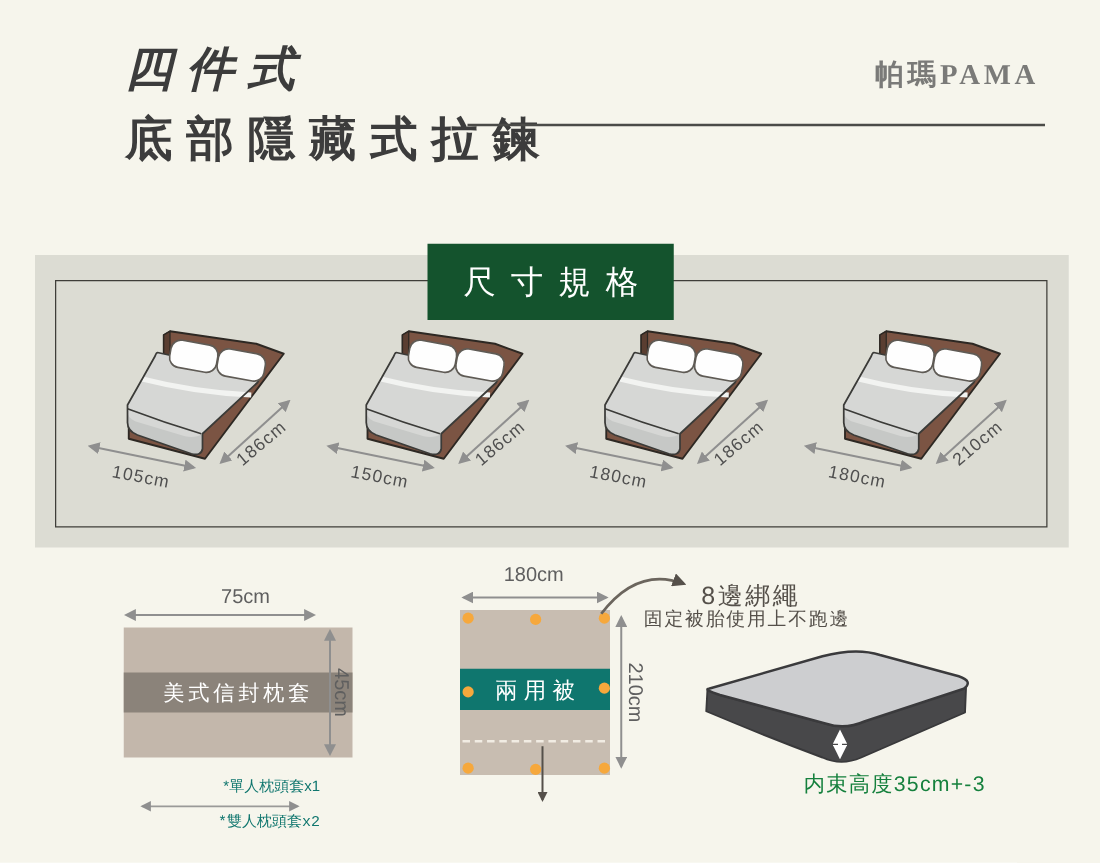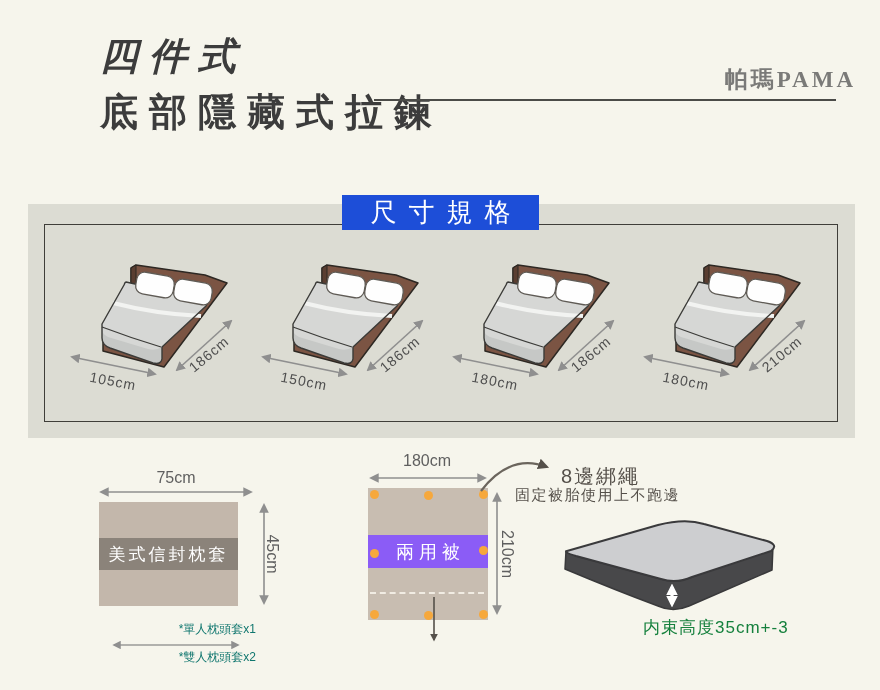--- a/index.html
+++ b/index.html
@@ -10,64 +10,64 @@
   }
   
   .title-line{
     position:absolute;left:100px;color:#3c3c3c;
     font-family:"Liberation Serif", serif;font-weight:bold;
     font-size:38px;letter-spacing:11px;line-height:1;
   }
   .title-1{top:37px;font-style:italic;}
   .title-2{top:93px;}
   .brand{
-    position:absolute;top:64px;left:700px;width:156px;text-align:right;
+    position:absolute;top:44px;left:700px;width:156px;
     font-family:"Liberation Serif", serif;font-weight:bold;
     font-size:23px;letter-spacing:3px;color:#7a7a78;
   }
   .header-rule{
     position:absolute;left:374px;top:99px;width:462px;height:2px;background:#4b4b48;
   }
   
   .spec-panel{
     position:absolute;left:28px;top:204px;width:827px;height:234px;
     background:#dcdcd3;
   }
   .spec-border{
     position:absolute;left:16px;top:20px;width:792px;height:196px;
     border:1.5px solid #3f3e39;
   }
   .spec-title-box{
-    position:absolute;left:342px;top:195px;width:197px;height:35px;
-    background:#1d4ed8;color:#ffffff;
+    position:absolute;left:342px;top:195px;width:197px;height:61px;
+    background:#14532d;color:#ffffff;
     display:flex;align-items:center;justify-content:center;
     font-size:26px;letter-spacing:12px;text-indent:12px;
   }
   .bed{position:absolute;top:250px;width:190px;height:150px;}
   .bed-1{left:56px;}  .bed-2{left:247px;}  .bed-3{left:438px;}  .bed-4{left:629px;}
   .dimtext{font-size:14px;fill:#4f4f4f;letter-spacing:1px;}
   
   .dim-label{position:absolute;color:#5f5f5f;font-size:16px;text-align:center;}
   .rot90{transform:rotate(90deg);transform-origin:center;}
   .pillow-rect{
-    position:absolute;left:99px;top:502px;width:139px;height:104px;background:#c3b7ab;
+    position:absolute;left:99px;top:502px;width:183px;height:104px;background:#c3b7ab;
   }
   .pillow-band{
     position:absolute;left:0;top:36px;width:100%;height:32px;background:#8b837a;
     color:#fff;font-size:17px;letter-spacing:3px;
     display:flex;align-items:center;justify-content:center;
   }
   .pillow-note{position:absolute;left:96px;width:160px;text-align:right;
     color:#0f766e;font-size:12px;}
-  .note-1{top:621px;} .note-2{top:649px;}
+  .note-1{top:621px;} .note-2{top:649px;font-family:Liberation Mono, monospace;}
   .quilt-rect{
     position:absolute;left:368px;top:488px;width:120px;height:132px;background:#c8bdb1;
   }
   .quilt-band{
-    position:absolute;left:0;top:47px;width:100%;height:33px;background:#8b5cf6;
+    position:absolute;left:0;top:47px;width:100%;height:33px;background:#0f766e;
     color:#fff;font-size:18px;letter-spacing:5px;text-indent:5px;
     display:flex;align-items:center;justify-content:center;
   }
   .dot{position:absolute;width:9px;height:9px;border-radius:50%;background:#f6a83c;}
   .quilt-dash{
     position:absolute;left:2px;top:104px;width:114px;height:0;
     border-top:2px dashed #f1ece3;
   }
   .tie-title{position:absolute;left:561px;top:463px;color:#55504a;font-size:20px;letter-spacing:2px;}
   .tie-desc{position:absolute;left:515px;top:486px;color:#55504a;font-size:15px;letter-spacing:1.5px;}
@@ -141,21 +141,21 @@
     <use href="#bed-art"></use>
     <text class="dimtext" x="56" y="136" text-anchor="middle" transform="rotate(11 56 136)">180cm</text>
     <text class="dimtext" x="156" y="108" text-anchor="middle" transform="rotate(-40 156 108)">186cm</text>
   </svg>
   <svg class="bed bed-4" viewBox="0 0 190 150">
     <use href="#bed-art"></use>
     <text class="dimtext" x="56" y="136" text-anchor="middle" transform="rotate(11 56 136)">180cm</text>
     <text class="dimtext" x="156" y="108" text-anchor="middle" transform="rotate(-40 156 108)">210cm</text>
   </svg>
 
-  <div class="dim-label" style="left:136px;top:469px;width:80px;">75cm</div>
+  <div class="dim-label" style="left:136px;top:469px;width:80px;text-align:right;">75cm</div>
   <div class="pillow-rect">
     <div class="pillow-band">美式信封枕套</div>
   </div>
   <div class="dim-label rot90" style="left:247px;top:545px;width:50px;">45cm</div>
   <div class="pillow-note note-1">*單人枕頭套x1</div>
   <div class="pillow-note note-2">*雙人枕頭套x2</div>
 
   <div class="dim-label" style="left:377px;top:452px;width:100px;">180cm</div>
   <div class="quilt-rect">
     <div class="quilt-band">兩用被</div>

